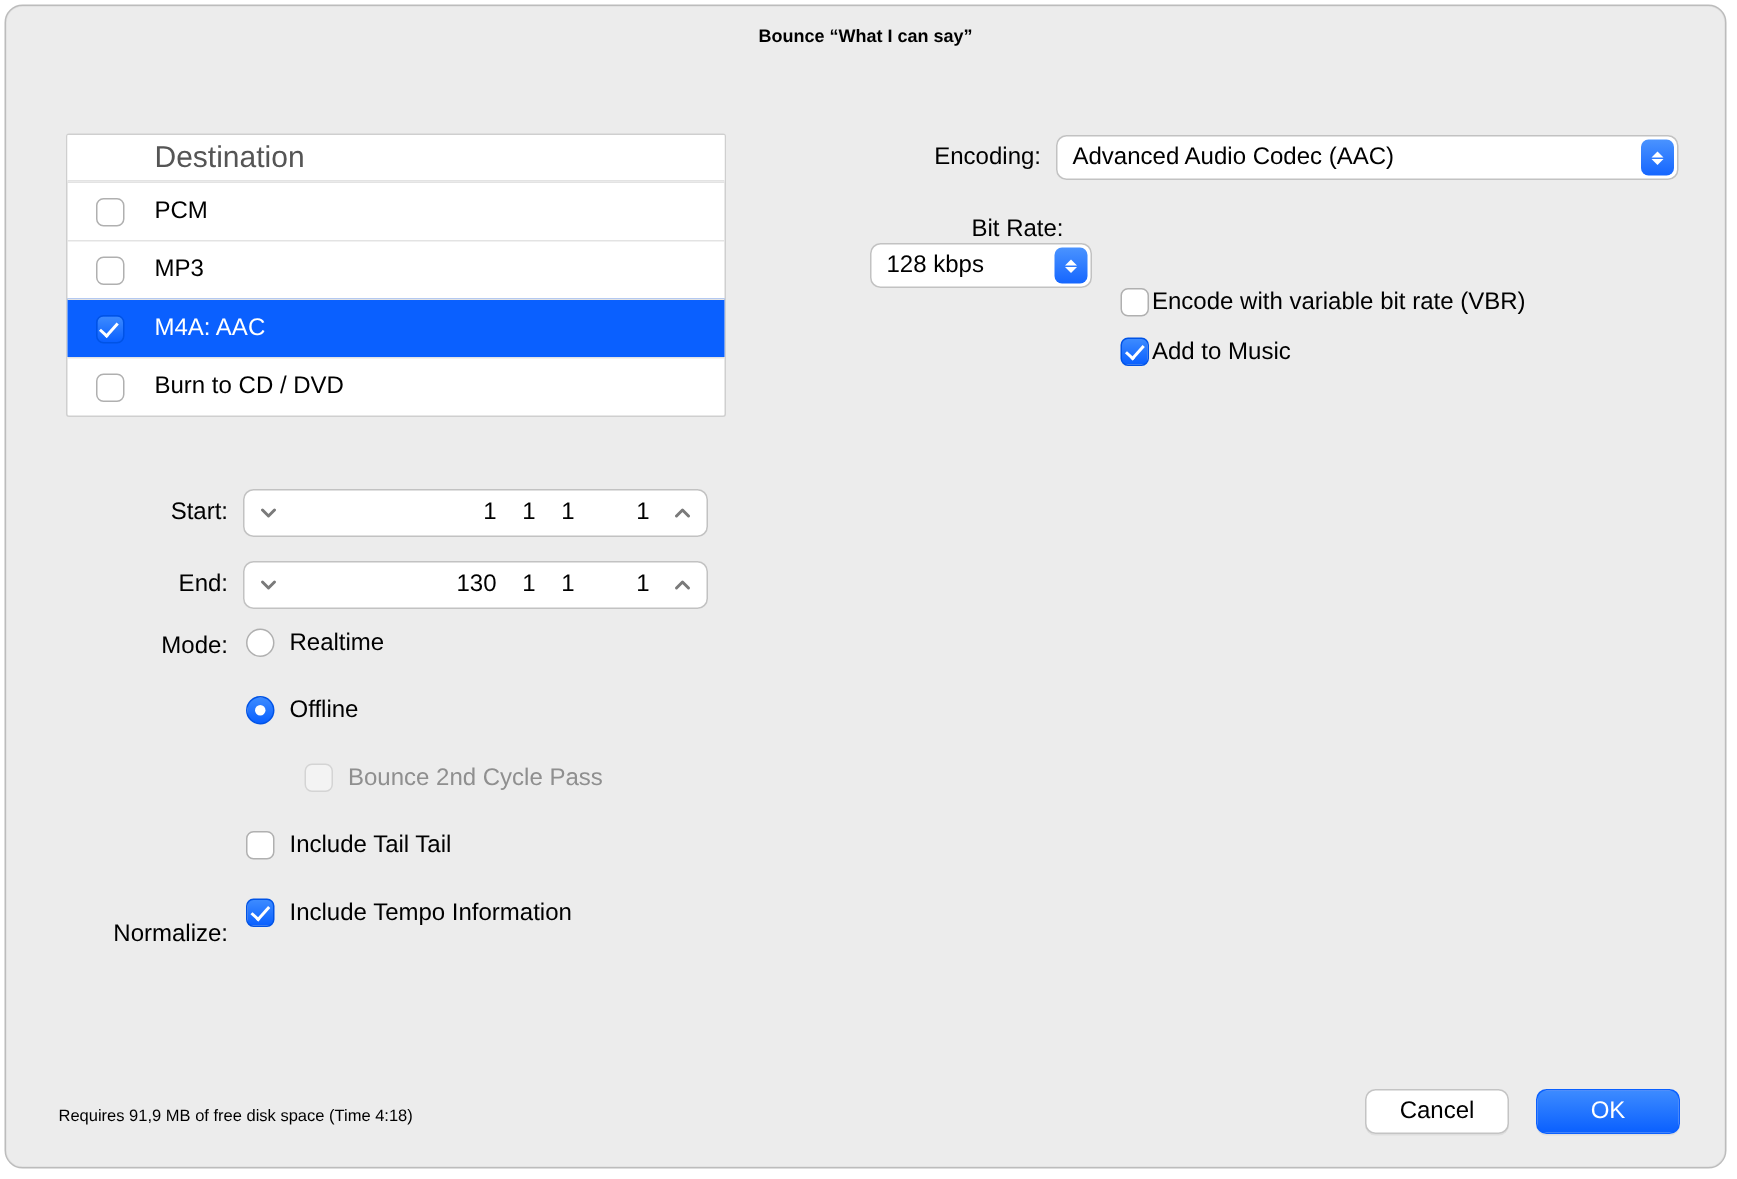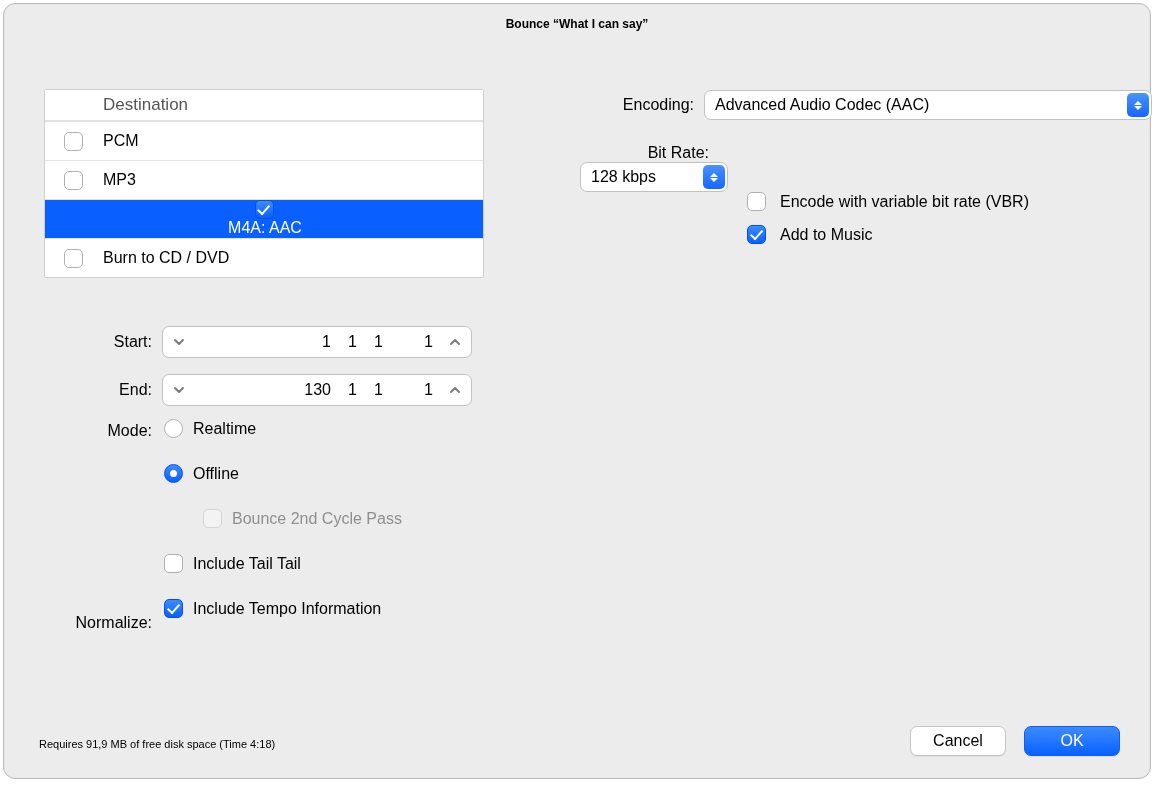--- a/index.html
+++ b/index.html
@@ -60,33 +60,32 @@
     box-sizing: border-box;
   }
   .dest-header {
     height: 30px;
     display: flex;
     align-items: center;
     border-bottom: 1px solid var(--row-border);
     background: #fff;
   }
   .dest-header .hdr-check { width: 56px; }
-  .dest-header .hdr-label { padding-left: 2px; color: #555; font-size: 17px; }
+  .dest-header .hdr-label { padding-left: 2px; color: #555; font-size: 20px; }
 
   .dest-row {
     height: 38px;
     display: flex;
     align-items: center;
     border-top: 1px solid var(--row-border);
   }
   .dest-row:first-of-type { border-top: none; } 
   .dest-row.selected {
     background: var(--accent);
     color: #fff;
-    flex-direction: column;
   }
   .dest-row .cb-cell {
     width: 56px;
     display: flex;
     align-items: center;
     justify-content: center;
   }
   .dest-row .label-cell { flex: 1; padding-left: 2px; }
 
   
@@ -237,35 +236,35 @@
     position: absolute;
     display: flex;
     align-items: center;
   }
   .rc-label {
     text-align: right;
     padding-right: 10px;
   }
   .encoding-row { top: 86px; left: 570px; }
   .encoding-row .rc-label { width: 120px; }
-  .encoding-row .popup { width: 448px; height: 30px; }
+  .encoding-row .popup { width: 415px; height: 30px; }
 
   .bitrate-row { top: 140px; left: 576px; flex-direction: column; }
   .bitrate-row .rc-label { width: 120px; }
   .bitrate-row .popup { width: 148px; height: 30px; }
 
   .rc-checks {
     position: absolute;
     left: 695px;
     top: 188px;
     display: flex;
     flex-direction: column;
     gap: 14px;
   }
-  .rc-checks .mode-item { gap: 14px; padding-left: 48px; }
+  .rc-checks .mode-item { gap: 2px; padding-left: 48px; }
 
   
   .status {
     position: absolute;
     left: 35px;
     bottom: 28px;
     font-size: 11px;
   }
   .footer-btns {
     position: absolute;

